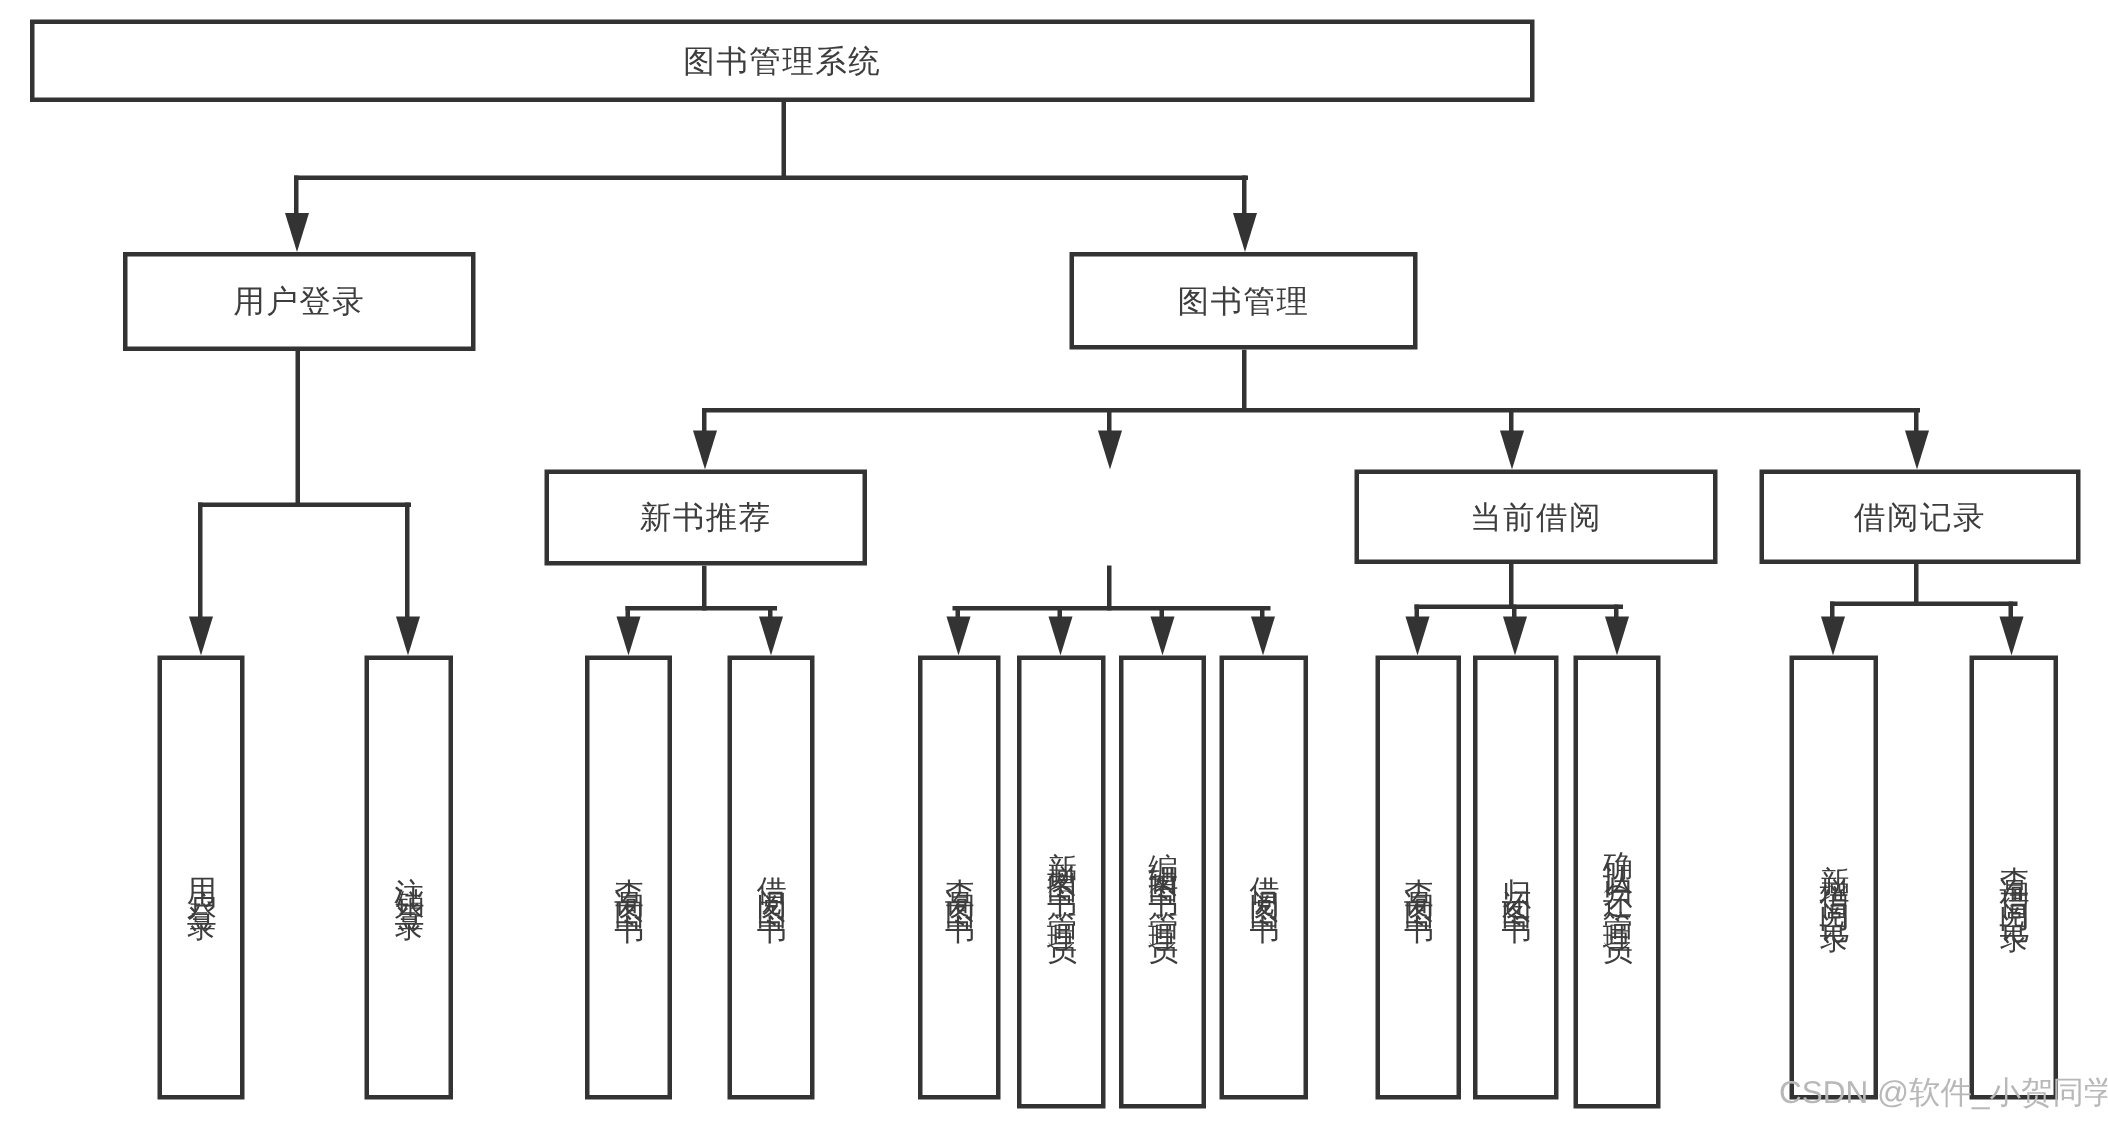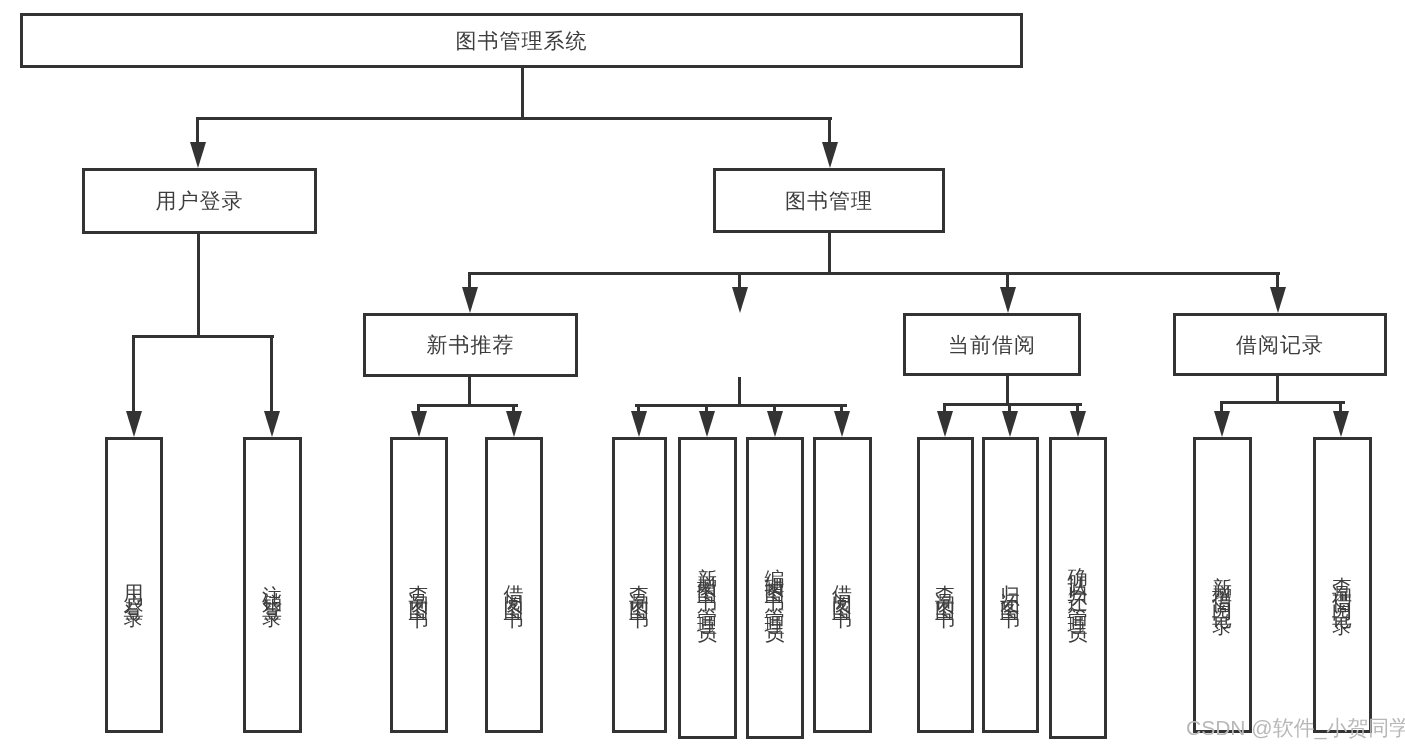--- a/index.html
+++ b/index.html
@@ -100,21 +100,21 @@
   <div class="box" style="left:82px;top:168px;width:235px;height:66px">
     <span class="hlabel">用户登录</span>
   </div>
   <div class="box" style="left:713px;top:168px;width:232px;height:65px">
     <span class="hlabel">图书管理</span>
   </div>
 
   <div class="box" style="left:363px;top:313px;width:215px;height:64px">
     <span class="hlabel">新书推荐</span>
   </div>
-  <div class="box" style="left:903px;top:313px;width:178px;height:63px">
+  <div class="box" style="left:903px;top:313px;width:242px;height:63px">
     <span class="hlabel">当前借阅</span>
   </div>
   <div class="box" style="left:1173px;top:313px;width:214px;height:63px">
     <span class="hlabel">借阅记录</span>
   </div>
 
   <div class="box" style="left:105px;top:437px;width:58px;height:296px">
     <span class="vlabel">用户登录</span>
   </div>
   <div class="box" style="left:243px;top:437px;width:59px;height:296px">

